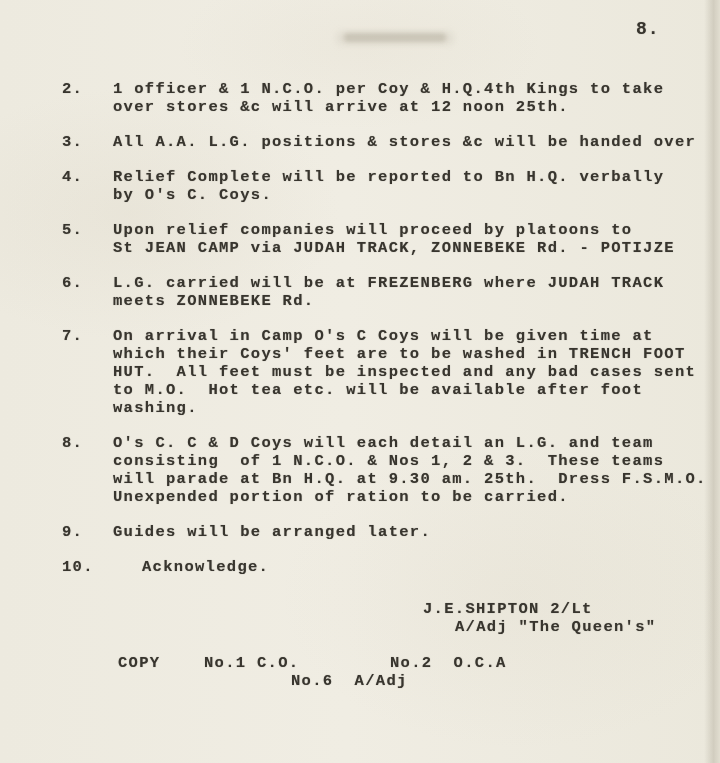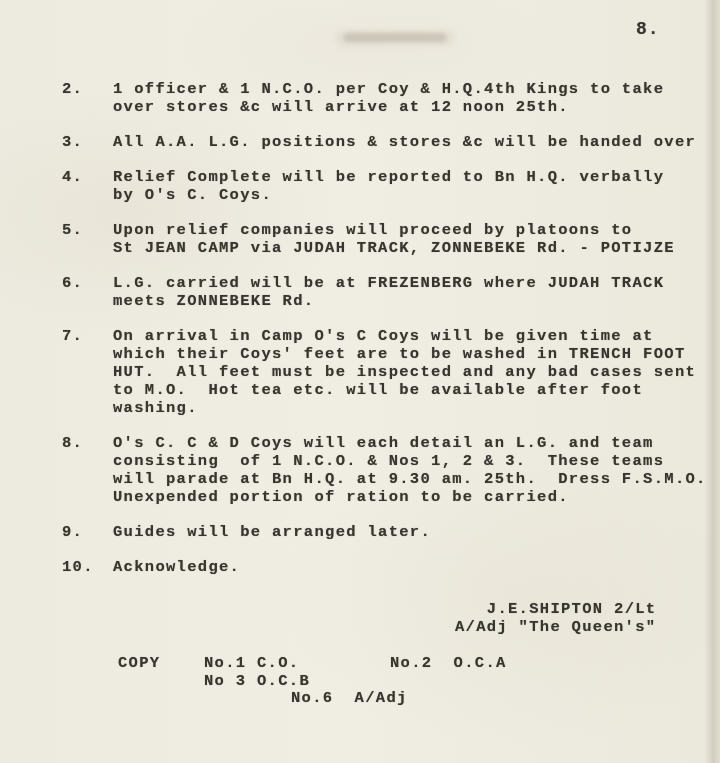--- a/index.html
+++ b/index.html
@@ -58,37 +58,36 @@
     width: 648px;
     font-size: 15.5px;
     line-height: 18px;
     letter-spacing: 1.3px;
   }
   .order-item {
     display: flex;
     align-items: flex-start;
     margin-bottom: 17px;
   }
-  .order-item:last-child { margin-bottom: 1px; }
+  .order-item:last-child { margin-bottom: 1px; gap: 29px; }
   .order-num {
     flex: 0 0 51px;
     white-space: pre;
   }
   .order-text {
     flex: 1 1 auto;
     white-space: pre-wrap;
   }
   .signature {
     position: absolute;
     left: 423px;
     top: 600px;
     font-size: 15.5px;
     line-height: 18px;
     letter-spacing: 1.3px;
-    text-align: right;
   }
   .signature-title { margin-left: 32px; }
   .distribution {
     position: absolute;
     left: 118px;
     top: 655px;
     font-size: 15.5px;
     line-height: 17.5px;
     letter-spacing: 1.3px;
   }
@@ -172,21 +171,20 @@
 
   <div class="distribution">
   <div class="dist-row">
     <div class="dist-label">COPY</div>
     <div class="dist-left">No.1 C.O.</div>
     <div class="dist-right">No.2  O.C.A</div>
   </div>
 
   <div class="dist-row">
     <div class="dist-label"></div>
-    <div class="dist-left">No 3 O.C.B</div>
   </div>
 
   <div class="dist-row">
     <div class="dist-label"></div>
     <div class="dist-right">No.6  A/Adj</div>
   </div>
 
   <div class="dist-row">
     <div class="dist-label"></div>
   </div>

